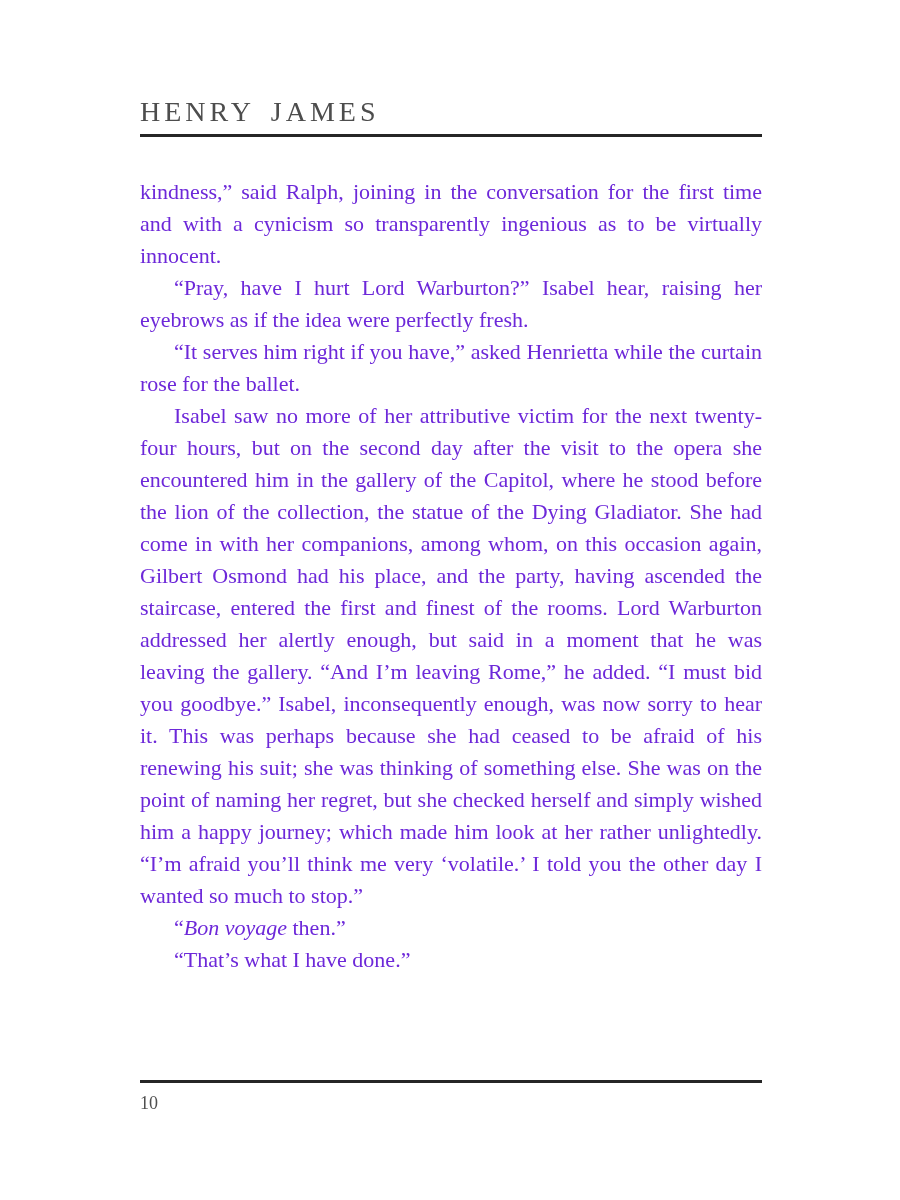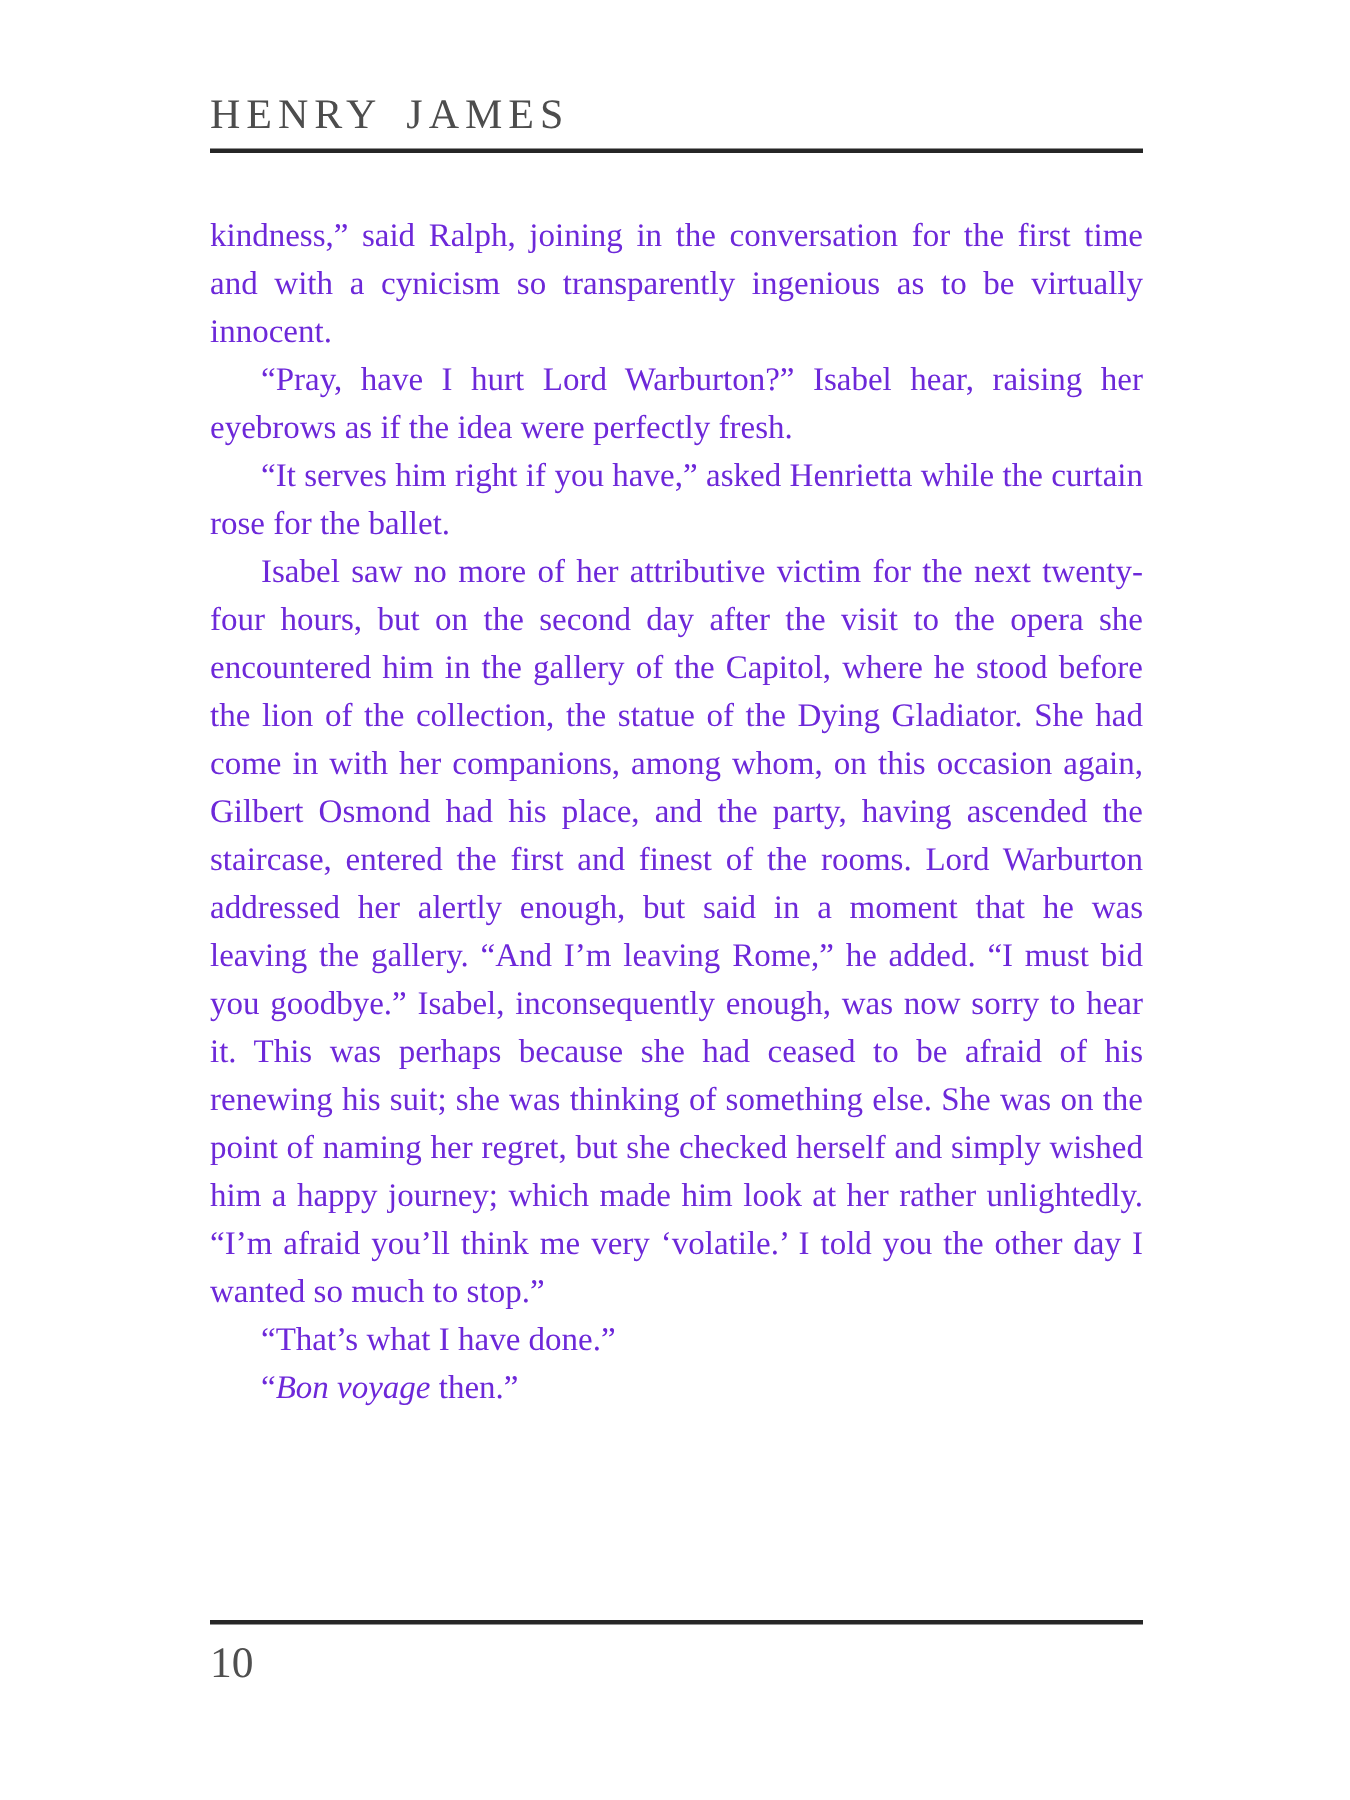--- a/index.html
+++ b/index.html
@@ -16,21 +16,21 @@
     font-family: "Liberation Serif", "DejaVu Serif", serif;
   }
   .content {
     position: absolute;
     left: 140px;
     right: 138px;
     top: 0;
   }
   
   .header {
-    padding-top: 62px;
+    padding-top: 97px;
   }
   .author {
     font-size: 28px;
     line-height: 30px;
     letter-spacing: 4px;
     word-spacing: 6px;
     color: #4d4d4d;
     font-weight: 400;
   }
   .header-rule {
@@ -65,42 +65,42 @@
     top: 1080px;
   }
   .footer-rule {
     border: none;
     border-top: 3px solid #262626;
     height: 0;
     margin: 0;
   }
   .page-number {
     margin-top: 10px;
-    font-size: 29px;
+    font-size: 18px;
     color: #4f4f4f;
   }
 </style>
 </head>
 <body>
 
 <div class="page">
   <div class="content">
 
     <div class="header">
       <div class="author">HENRY JAMES</div>
       <hr class="header-rule">
     </div>
 
     <div class="body-text">
       <p class="para">kindness,” said Ralph, joining in the conversation for the first time and with a cynicism so transparently ingenious as to be virtually innocent.</p>
       <p class="para indent">“Pray, have I hurt Lord Warburton?” Isabel hear, raising her eyebrows as if the idea were perfectly fresh.</p>
       <p class="para indent">“It serves him right if you have,” asked Henrietta while the curtain rose for the ballet.</p>
       <p class="para indent">Isabel saw no more of her attributive victim for the next twenty-four hours, but on the second day after the visit to the opera she encountered him in the gallery of the Capitol, where he stood before the lion of the collection, the statue of the Dying Gladiator. She had come in with her companions, among whom, on this occasion again, Gilbert Osmond had his place, and the party, having ascended the staircase, entered the first and finest of the rooms. Lord Warburton addressed her alertly enough, but said in a moment that he was leaving the gallery. “And I’m leaving Rome,” he added. “I must bid you goodbye.” Isabel, inconsequently enough, was now sorry to hear it. This was perhaps because she had ceased to be afraid of his renewing his suit; she was thinking of something else. She was on the point of naming her regret, but she checked herself and simply wished him a happy journey; which made him look at her rather unlightedly. “I’m afraid you’ll think me very ‘volatile.’ I told you the other day I wanted so much to stop.”</p>
+      <p class="para indent"><span>“</span><span class="italic">Bon voyage</span><span> then.”</span></p>
       <p class="para indent">“That’s what I have done.”</p>
-      <p class="para indent"><span>“</span><span class="italic">Bon voyage</span><span> then.”</span></p>
     </div>
 
   </div>
 
   <div class="footer">
     <hr class="footer-rule">
     <div class="page-number">10</div>
   </div>
 </div>
 

